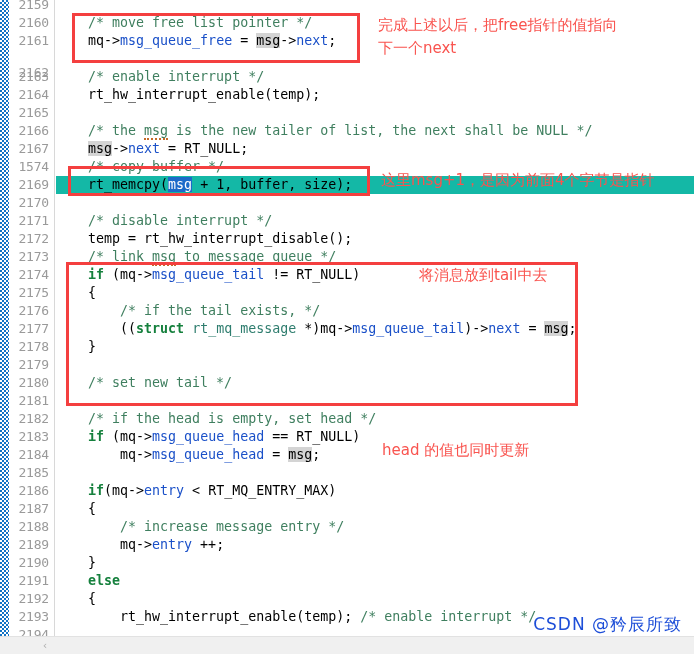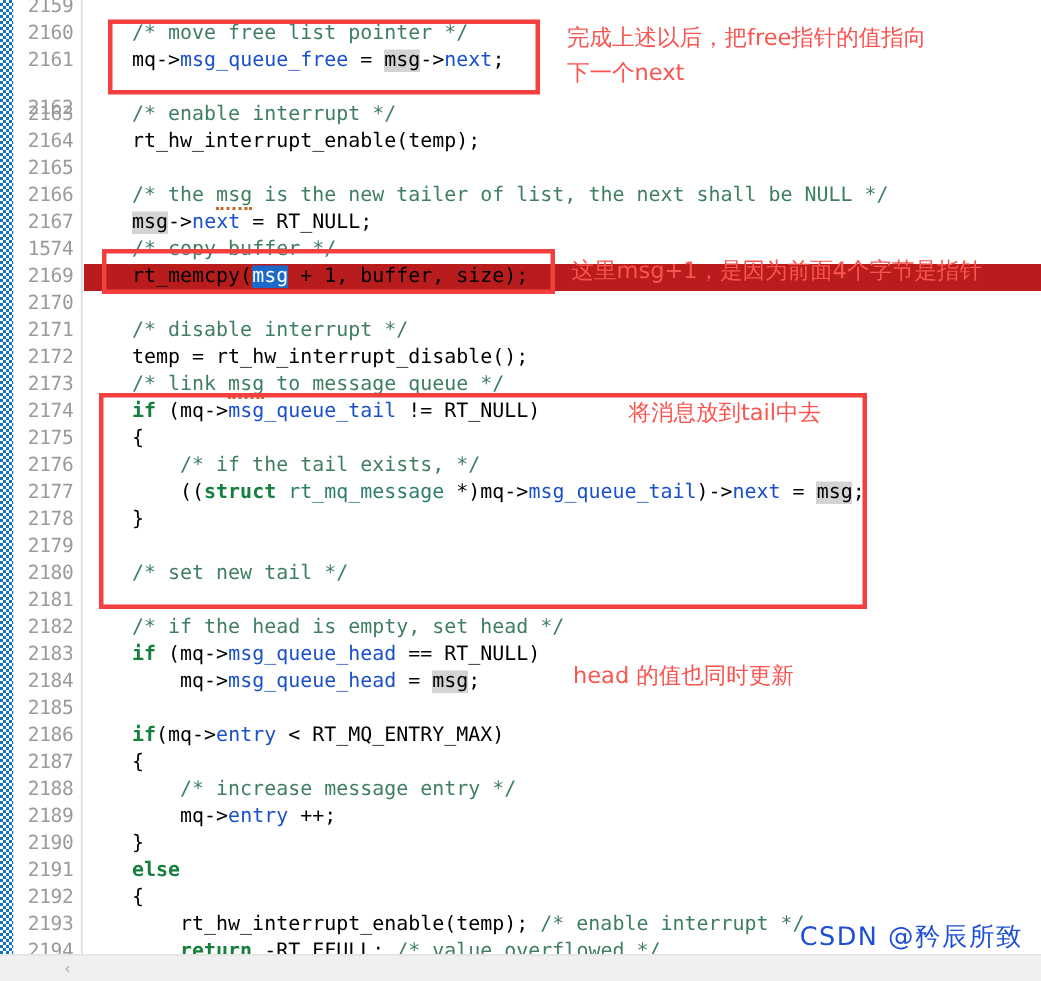--- a/index.html
+++ b/index.html
@@ -74,21 +74,21 @@
     position: absolute;
     left: 0;
     height: 18px;
     line-height: 18px;
     white-space: pre;
     font-size: 13.3px;
     font-family: "DejaVu Sans Mono", "Liberation Mono", monospace;
     color: #000000;
   }
   .code-line.hl {
-    background: #b91c1c;
+    background: #14b8a6;
     width: 638px;
   }
   .indent { display: inline-block; }
 
   
   .cm  { color: #3f7f5f; }           
   .kw  { color: #15803d; font-weight: bold; }  
   .id  { color: #000000; }
   .mem { color: #1a50c8; }
   .sel { background: #d4d4d4; }      
@@ -270,21 +270,20 @@
     <div class="code-line" style="top:536px"><span class="indent">        </span><span class="id">mq-&gt;</span><span class="mem">entry</span><span class="id"> ++;</span></div>
 
     <div class="code-line" style="top:554px"><span class="indent">    </span><span class="id">}</span></div>
 
     <div class="code-line" style="top:572px"><span class="indent">    </span><span class="kw">else</span></div>
 
     <div class="code-line" style="top:590px"><span class="indent">    </span><span class="id">{</span></div>
 
     <div class="code-line" style="top:608px"><span class="indent">        </span><span class="id">rt_hw_interrupt_enable(temp); </span><span class="cm">/* enable interrupt */</span></div>
 
-    <div class="code-line" style="top:626px"><span class="indent">        </span><span class="kw">return</span><span class="id"> -RT_EFULL; </span><span class="cm">/* value overflowed */</span></div>
 
   </div>
 
   <div class="redbox" style="left:72px; top:13px;  width:288px; height:50px;"></div>
   <div class="redbox" style="left:68px; top:166px; width:302px; height:30px;"></div>
   <div class="redbox" style="left:66px; top:262px; width:512px; height:144px;"></div>
 
   <div class="annot" style="left:378px; top:14px;">完成上述以后，把free指针的值指向</div>
   <div class="annot" style="left:378px; top:37px;">下一个next</div>
   <div class="annot" style="left:381px; top:169px;">这里msg+1，是因为前面4个字节是指针</div>

